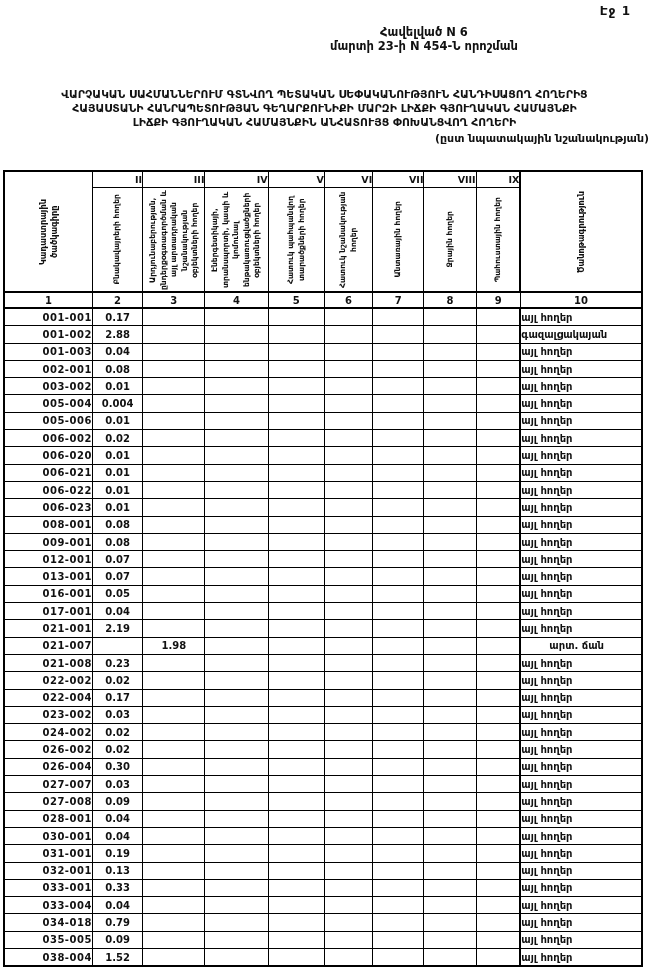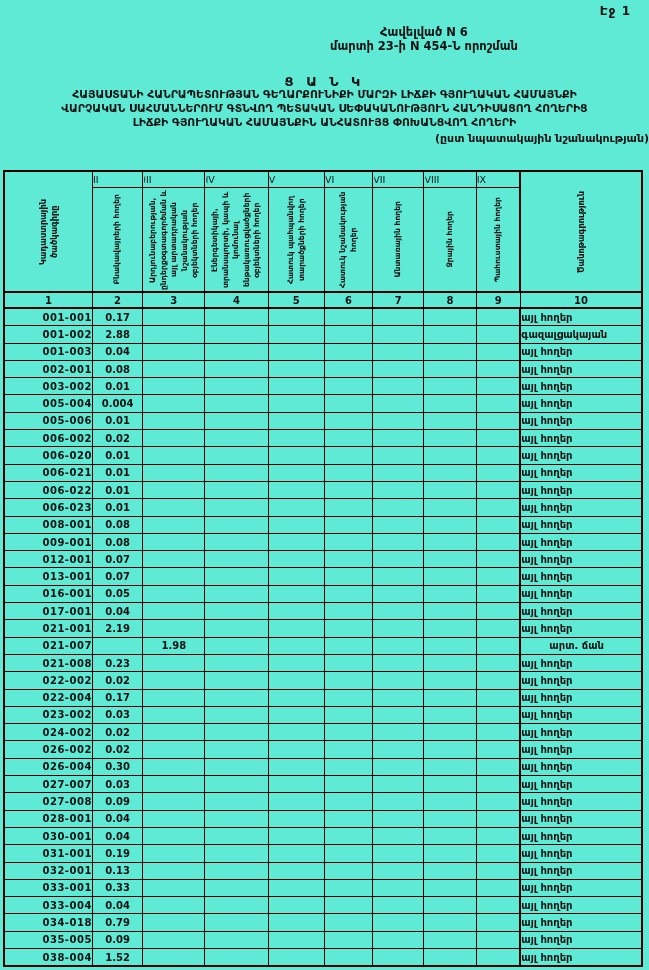--- a/index.html
+++ b/index.html
@@ -1,19 +1,19 @@
 <!DOCTYPE html>
 <html><head>
 <meta charset="utf-8">
 <style>
   html,body{margin:0;padding:0;background:#e8e8e6;}
   .page{
     position:relative;
     width:649px;height:970px;
-    background:#5eead4;
+    background:#ffffff;
     font-family:"DejaVu Sans",sans-serif;
     color:#111;
     overflow:hidden;
   }
   .page-num{
     position:absolute;top:4px;right:18px;
     font-size:12px;font-weight:bold;letter-spacing:1px;
   }
   .appendix{
     position:absolute;top:26px;right:30px;width:390px;
@@ -35,21 +35,21 @@
     position:absolute;top:170px;left:3px;
     border-collapse:collapse;table-layout:fixed;width:640px;
     border:2px solid #000;
   }
   table.land th,table.land td{
     border:1px solid #000;
     padding:0;margin:0;
     font-family:"DejaVu Sans",sans-serif;
     overflow:hidden;
   }
-  th.roman{height:15px;font-size:9.5px;font-weight:normal;text-align:left;border-bottom:2px solid #000;border-radius:8px;}
+  th.roman{height:15px;font-size:9.5px;font-weight:bold;text-align:right;border-bottom:2px solid #000;}
   th.rot-cell{vertical-align:middle;text-align:center;border-right:2px solid #000;}
   tr.label-row th{height:103px;vertical-align:middle;text-align:center;}
   .rot{
     writing-mode:vertical-rl;
     transform:rotate(180deg);
     margin:0 auto;
     max-height:100px;
     font-size:7.6px;font-weight:bold;line-height:10.5px;
     text-align:center;
     white-space:normal;
@@ -76,25 +76,24 @@
 
 <div class="page">
 
   <div class="page-num">Էջ 1</div>
 
   <div class="appendix">
     <div>Հավելված N 6</div>
     <div>մարտի 23-ի N 454-Ն որոշման</div>
   </div>
 
-  <div class="doc-title">Ց Ա Ն Կ</div>
 
   <div class="subtitle">
+    <div>ՎԱՐՉԱԿԱՆ ՍԱՀՄԱՆՆԵՐՈՒՄ ԳՏՆՎՈՂ ՊԵՏԱԿԱՆ ՍԵՓԱԿԱՆՈՒԹՅՈՒՆ ՀԱՆԴԻՍԱՑՈՂ ՀՈՂԵՐԻՑ</div>
     <div>ՀԱՅԱՍՏԱՆԻ ՀԱՆՐԱՊԵՏՈՒԹՅԱՆ ԳԵՂԱՐՔՈՒՆԻՔԻ ՄԱՐԶԻ ԼԻՃՔԻ ԳՅՈՒՂԱԿԱՆ ՀԱՄԱՅՆՔԻ</div>
-    <div>ՎԱՐՉԱԿԱՆ ՍԱՀՄԱՆՆԵՐՈՒՄ ԳՏՆՎՈՂ ՊԵՏԱԿԱՆ ՍԵՓԱԿԱՆՈՒԹՅՈՒՆ ՀԱՆԴԻՍԱՑՈՂ ՀՈՂԵՐԻՑ</div>
     <div>ԼԻՃՔԻ ԳՅՈՒՂԱԿԱՆ ՀԱՄԱՅՆՔԻՆ ԱՆՀԱՏՈՒՅՑ ՓՈԽԱՆՑՎՈՂ ՀՈՂԵՐԻ</div>
   </div>
 
   <div class="subnote">(ըստ նպատակային նշանակության)</div>
 
   <table class="land">
     <colgroup>
       <col class="c-code">
         <col class="c2">
         <col class="c3">

